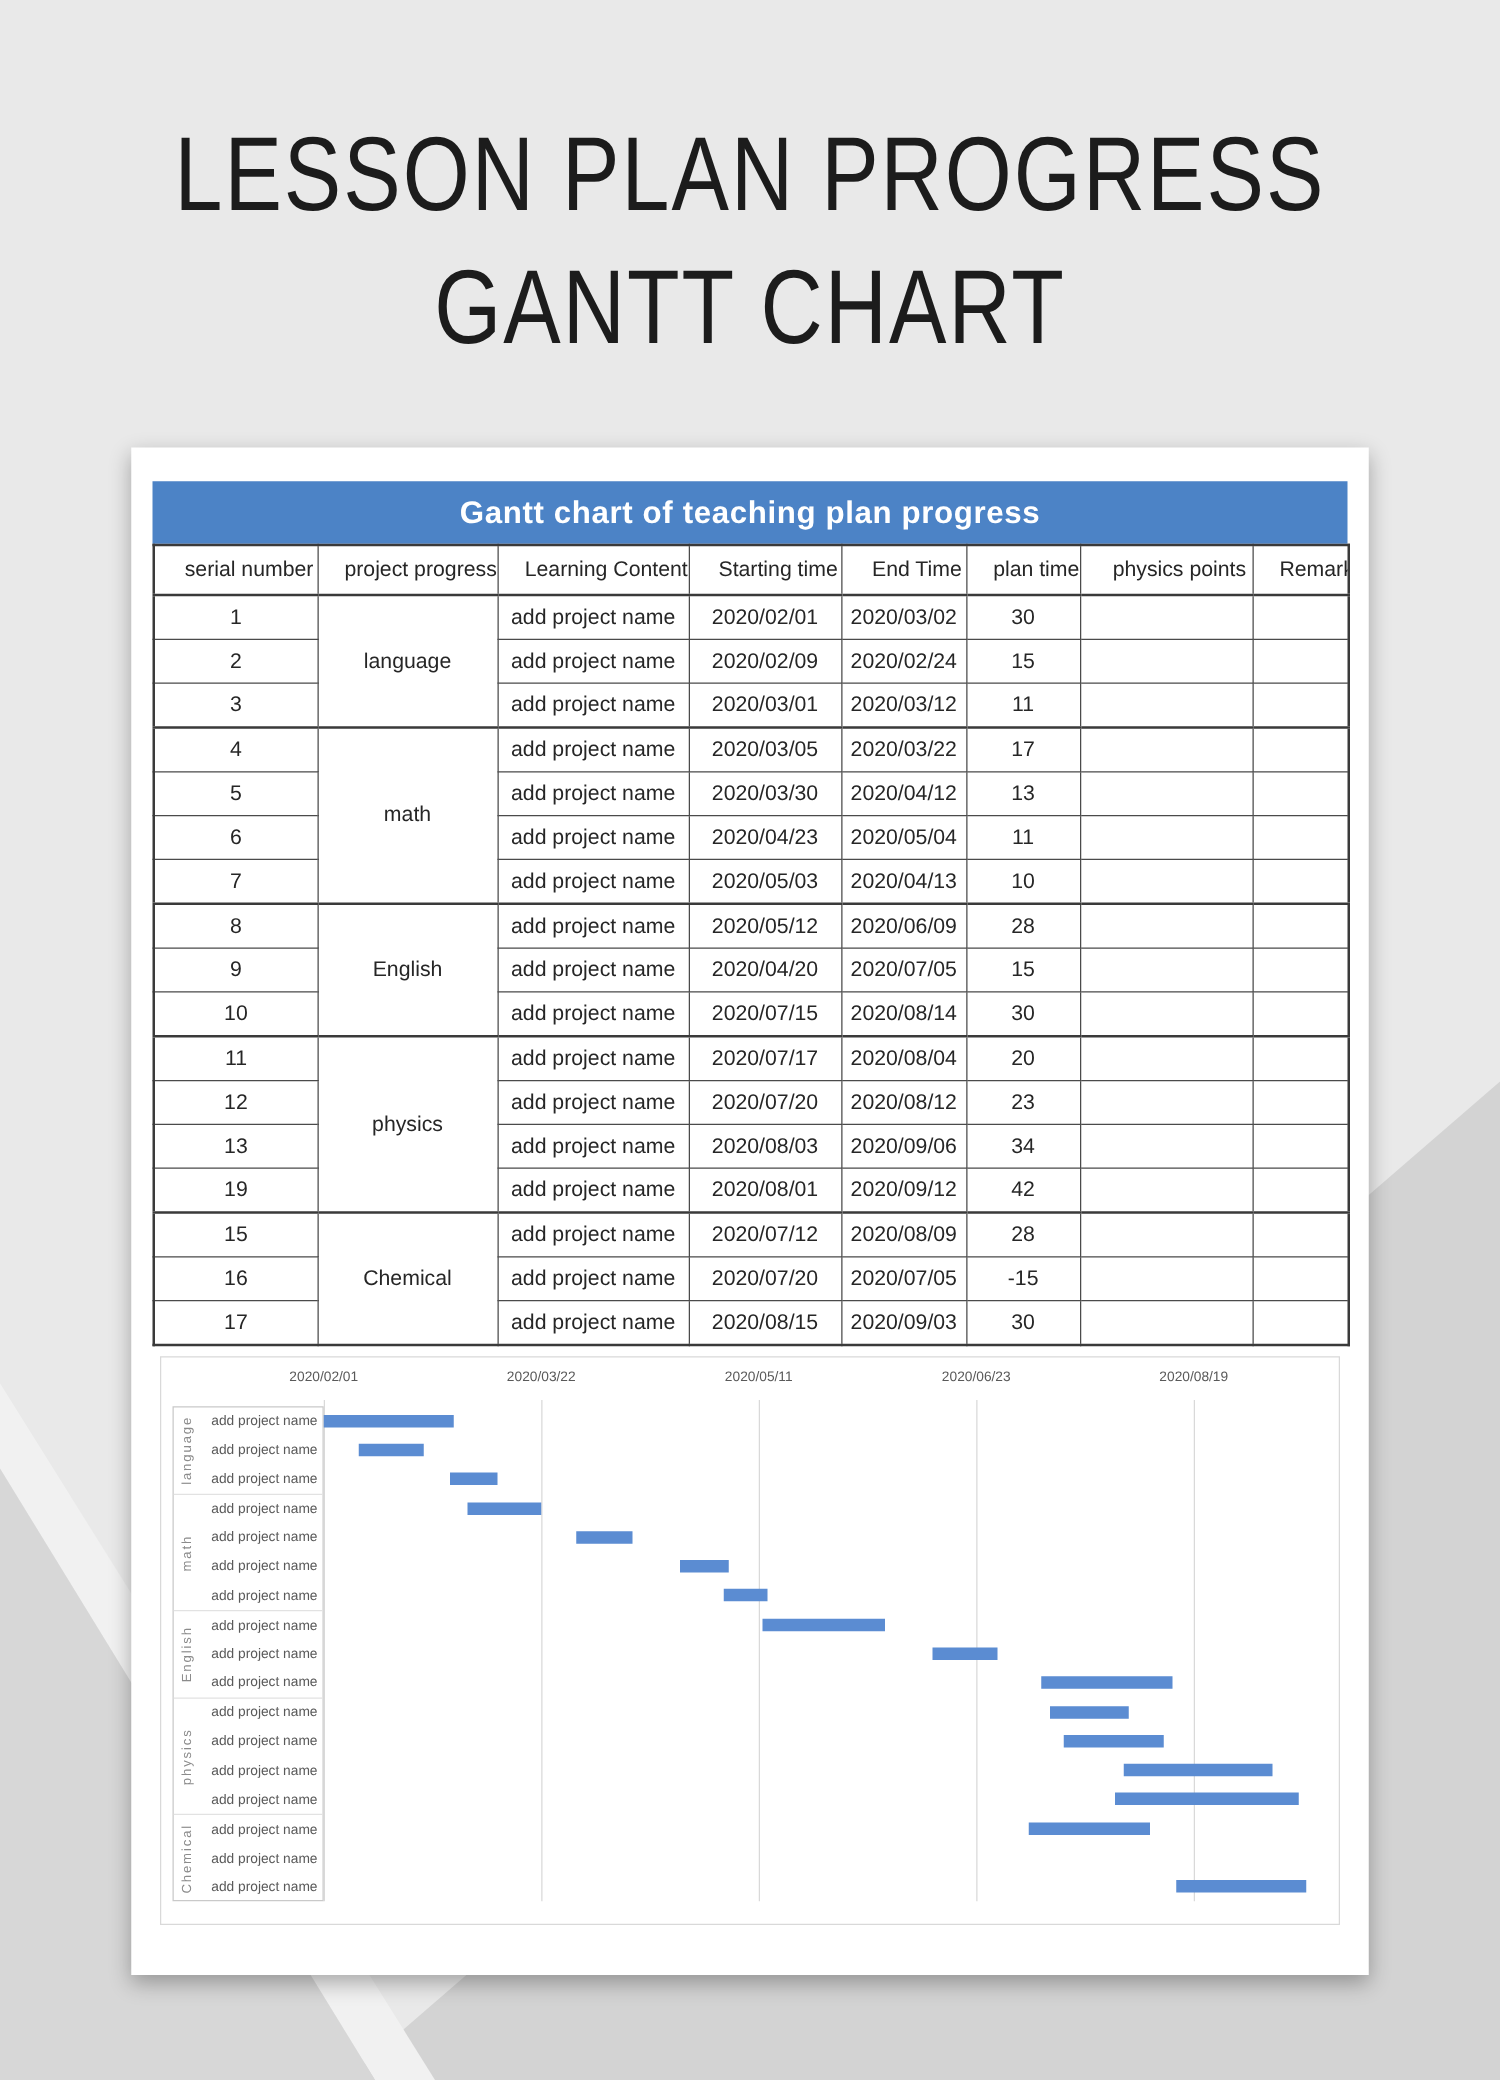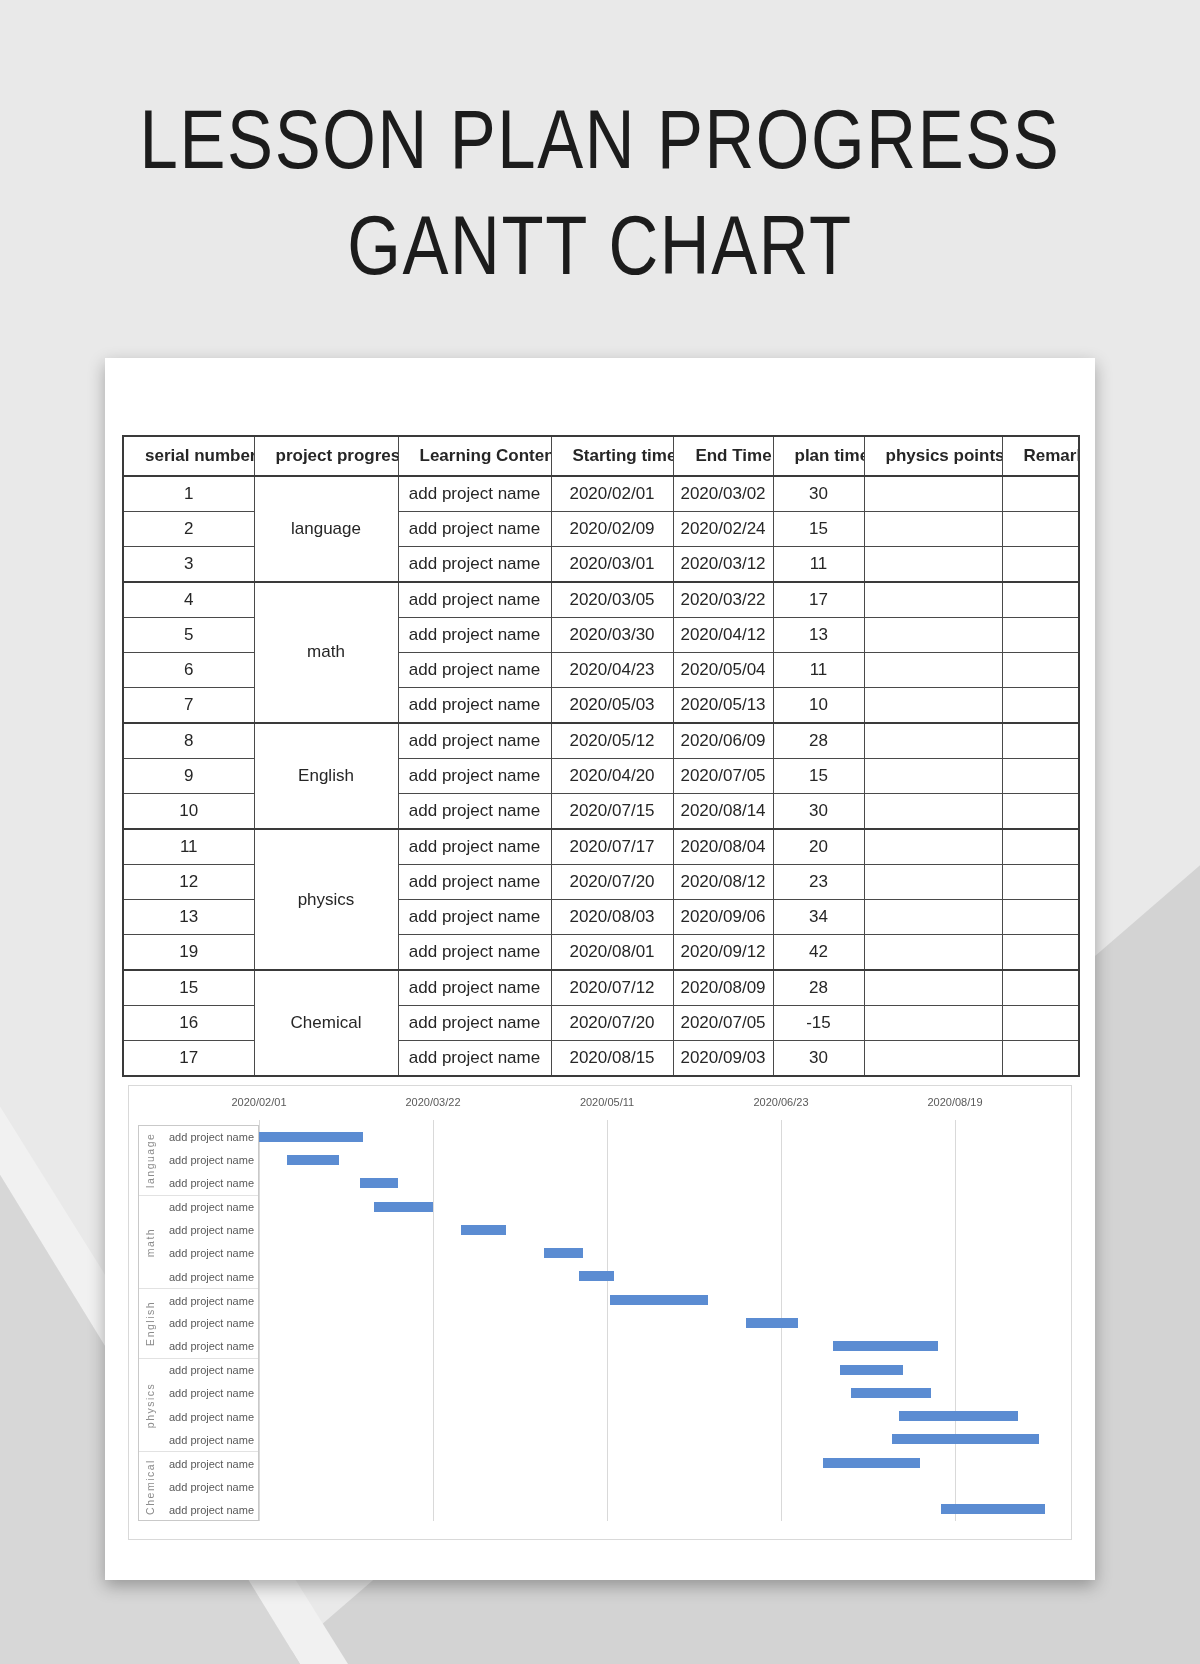--- a/index.html
+++ b/index.html
@@ -40,21 +40,21 @@
   table.plan{
     position:absolute;left:17px;top:77px;width:956px;
     border-collapse:collapse;table-layout:fixed;
     font-size:17px;color:#262626;
     border:2px solid #3a3a3a;
   }
   table.plan th,table.plan td{
     border:1px solid #4a4a4a;text-align:center;vertical-align:middle;
     padding:0;white-space:nowrap;overflow:hidden;
   }
-  table.plan thead th{font-weight:bold;height:38px;padding-left:21px;}
+  table.plan thead th{font-weight:normal;height:38px;padding-left:21px;}
   table.plan tbody tr{height:35.3px;}
   table.plan tr.group-start td{border-top:2px solid #3a3a3a;}
 
   .gantt{
     position:absolute;left:23px;top:727px;width:944px;height:455px;
     background:#fff;border:1px solid #d9d9d9;box-sizing:border-box;
   }
   .axis-label{
     position:absolute;top:10px;width:84px;text-align:center;
     font-size:11px;color:#595959;
@@ -84,20 +84,21 @@
   <div class="wedge-left-band"></div>
   <div class="wedge-left"></div>
 </div>
 
 <div class="page-title">
   <div>LESSON PLAN PROGRESS</div>
   <div>GANTT CHART</div>
 </div>
 
 <div class="card">
+  <div class="banner" style="background: rgb(76, 131, 198);">Gantt chart of teaching plan progress</div>
 
   <table class="plan">
     <colgroup>
       <col style="width:131px">
         <col style="width:144px">
         <col style="width:153px">
       <col style="width:122px">
         <col style="width:100px">
         <col style="width:91px">
       <col style="width:138px">
@@ -169,21 +170,21 @@
           <td>2020/04/23</td>
           <td>2020/05/04</td>
           <td>11</td>
           <td></td>
           <td></td>
         </tr>
         <tr>
           <td>7</td>
           <td>add project name</td>
           <td>2020/05/03</td>
-          <td>2020/05/13</td>
+          <td>2020/04/13</td>
           <td>10</td>
           <td></td>
           <td></td>
         </tr>
         <tr class="group-start">
           <td>8</td>
           <td rowspan="3">English</td>
           <td>add project name</td>
           <td>2020/05/12</td>
           <td>2020/06/09</td>

